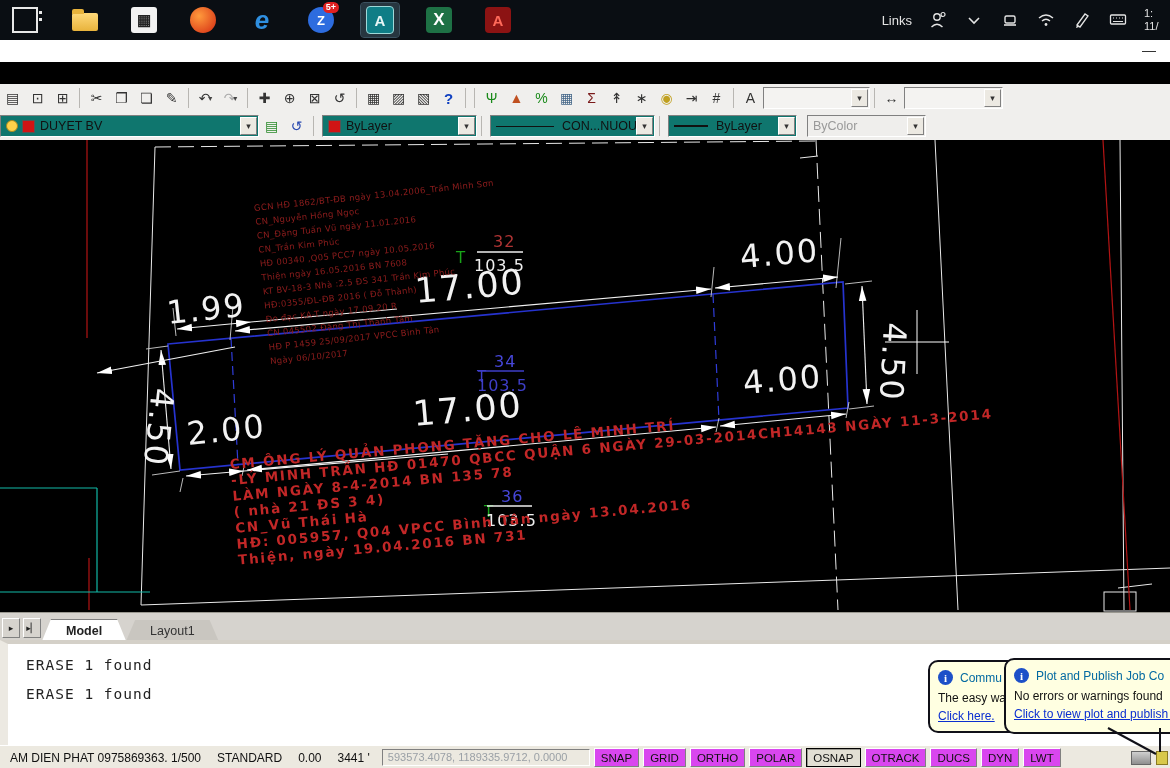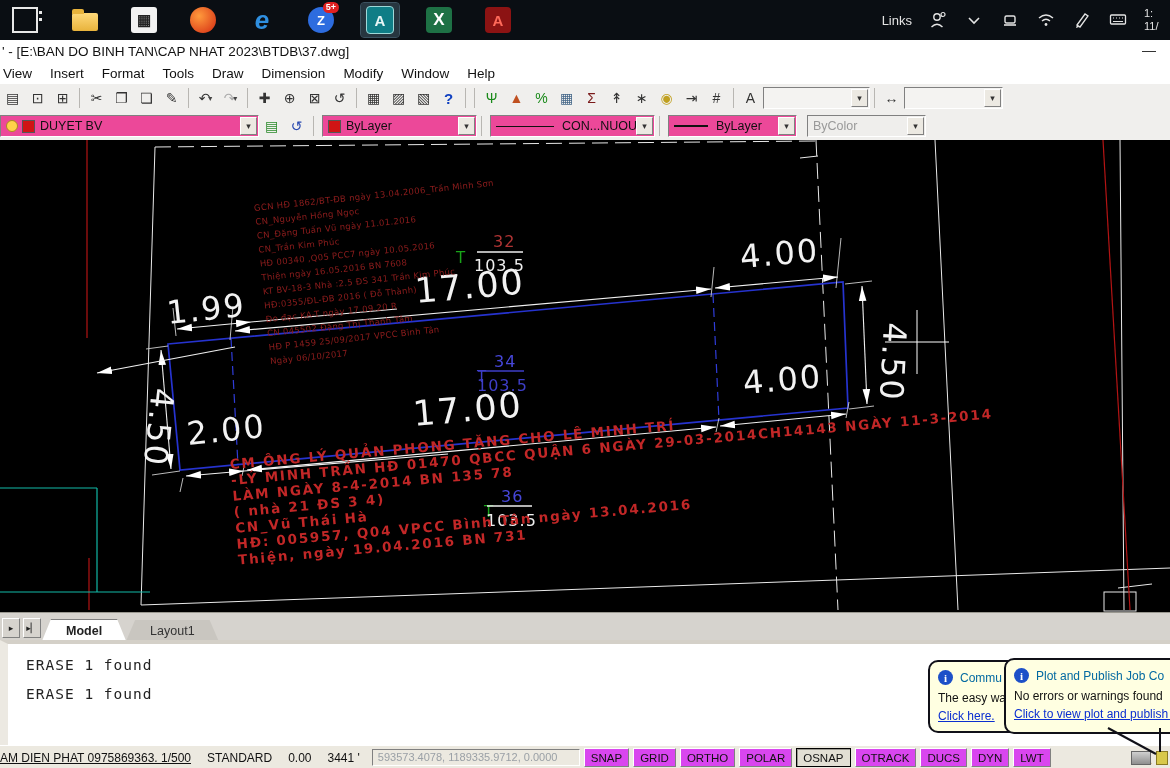--- a/index.html
+++ b/index.html
@@ -36,21 +36,21 @@
   .menubar span{padding:2px 9px;}
   .menubar span:first-child{margin-left:-6px;}
   
   .tbar1{position:absolute;left:0;top:84px;width:1170px;height:28px;background:#f0efed;border-bottom:1px solid #d8d6d2;display:flex;align-items:center;}
   .tbtn{width:23px;height:22px;margin:0 1px;display:flex;align-items:center;justify-content:center;font-size:14px;color:#333;}
   .tbtn .g{pointer-events:none;}
   .sep{width:1px;height:20px;background:#b8b6b2;margin:0 4px;}
   .drop{font-size:8px;color:#444;margin-left:-2px;}
   .dis{color:#aaa;}
   .help{color:#1040c0;font-weight:bold;font-size:15px;}
-  .combo{height:20px;background:#ec4899;border:1px solid #888;border-color:#808080 #fff #fff #808080;display:flex;align-items:center;font-size:12.5px;color:#111;position:relative;padding-left:5px;}
+  .combo{height:20px;background:#0f766e;border:1px solid #888;border-color:#808080 #fff #fff #808080;display:flex;align-items:center;font-size:12.5px;color:#111;position:relative;padding-left:5px;}
   .combo::after{content:"▾";position:absolute;right:1px;top:1px;bottom:1px;width:15px;background:#ece9e2;border:1px solid #fff;border-color:#fff #808080 #808080 #fff;font-size:9px;color:#333;display:flex;align-items:center;justify-content:center;}
   .combo.empty{background:#f4f3f1;}
   .combo.disab{background:#efeeec;color:#999;}
   .swatch{width:11px;height:11px;background:#d01414;border:1px solid #555;margin-right:5px;flex:none;}
   .bulb{width:10px;height:10px;border-radius:50%;background:#ffd24a;border:1px solid #a98a20;margin-right:4px;flex:none;}
   .ltline{width:58px;height:1px;background:#111;margin-right:8px;flex:none;}
   .lwline{width:34px;height:2px;background:#111;margin-right:8px;flex:none;}
   .tbar2{position:absolute;left:0;top:112px;width:1170px;height:28px;background:#f0efed;border-bottom:1px solid #c8c6c2;display:flex;align-items:center;}
   
   .canvas{position:absolute;left:0;top:140px;width:1170px;height:472px;background:#000;}
@@ -93,21 +93,21 @@
   .info-ic{width:15px;height:15px;border-radius:50%;background:#1d50c8;color:#fff;flex:none;margin-right:7px;
            display:flex;align-items:center;justify-content:center;font-size:11px;font-weight:bold;font-family:"Liberation Serif",serif;}
   .info-ic::after{content:"i";}
   .bal-title{font-size:12px;font-weight:normal;color:#0369a1;}
   .bal-body{font-size:12px;color:#111;margin:6px 0 0 8px;white-space:nowrap;overflow:hidden;}
   .bal-link{font-size:12px;color:#0b2fd0;text-decoration:underline;margin:4px 0 0 8px;white-space:nowrap;overflow:hidden;display:block;}
   .tails{position:absolute;left:1100px;top:726px;z-index:7;}
   
   .statusbar{position:absolute;left:0;top:745px;width:1170px;height:23px;background:#ece9e0;border-top:1px solid #fff;
              display:flex;align-items:center;font-size:12px;color:#111;}
-  .st-text{margin-left:0;white-space:nowrap;text-decoration:underline;}
+  .st-text{margin-left:10px;white-space:nowrap;}
   .st-gap{margin-left:16px;white-space:nowrap;text-align:right;}
   .coords{margin-left:12px;width:196px;height:15px;background:#ece9e0;border:1px solid;border-color:#808080 #fff #fff #808080;
           color:#9aa0a6;font-size:11px;padding:0 5px;line-height:15px;overflow:hidden;white-space:nowrap;}
   .stbtn{margin-left:4px;height:17px;padding:0 6px;background:#d946ef;border:1px solid;border-color:#fff #808080 #808080 #fff;
          font-size:11.5px;display:flex;align-items:center;color:#111;}
   .stbtn.pressed{border:1px solid #000;background:#e2dfd4;box-shadow:inset 1px 1px 0 #9a9890;text-align:right;}
   .tray{margin-left:auto;margin-right:2px;display:flex;align-items:center;}
   .plotter{width:18px;height:12px;background:linear-gradient(#cfcfcf,#8f8f8f);border:1px solid #666;position:relative;}
   .warn{font-size:12px;color:#e0a000;margin-left:-10px;margin-top:4px;text-shadow:0 0 1px #7a5800;}
   .traycut{width:10px;height:12px;background:#d8c84a;border:1px solid #8a7a20;margin-left:4px;}
@@ -174,35 +174,23 @@
           <path d="M5 8h1M8 8h1M11 8h1M14 8h1M5 11.5h10" stroke="#e4e4e4" stroke-width="1.2"></path>
         </svg>
       <div class="clock">
         <div>1:</div>
         <div>11/</div>
       </div>
     </div>
   </div>
 
   <div class="titlebar">
-    <span class="t">' - [E:\BAN DO BINH TAN\CAP NHAT 2023\BTDB\37.dwg]</span>
     <span class="minbtn">—</span>
   </div>
 
-  <div class="menubar">
-    <span>View</span>
-    <span>Insert</span>
-    <span>Format</span>
-    <span>Tools</span>
-    <span>Draw</span>
-    <span>Dimension</span>
-    <span>Modify</span>
-    <span>Window</span>
-    <span>Help</span>
-  </div>
 
   <div class="tbar1">
     <div class="tbtn">
         <span class="g">▤</span>
       </div>
     <div class="tbtn">
         <span class="g">⊡</span>
       </div>
     <div class="tbtn">
         <span class="g">⊞</span>

